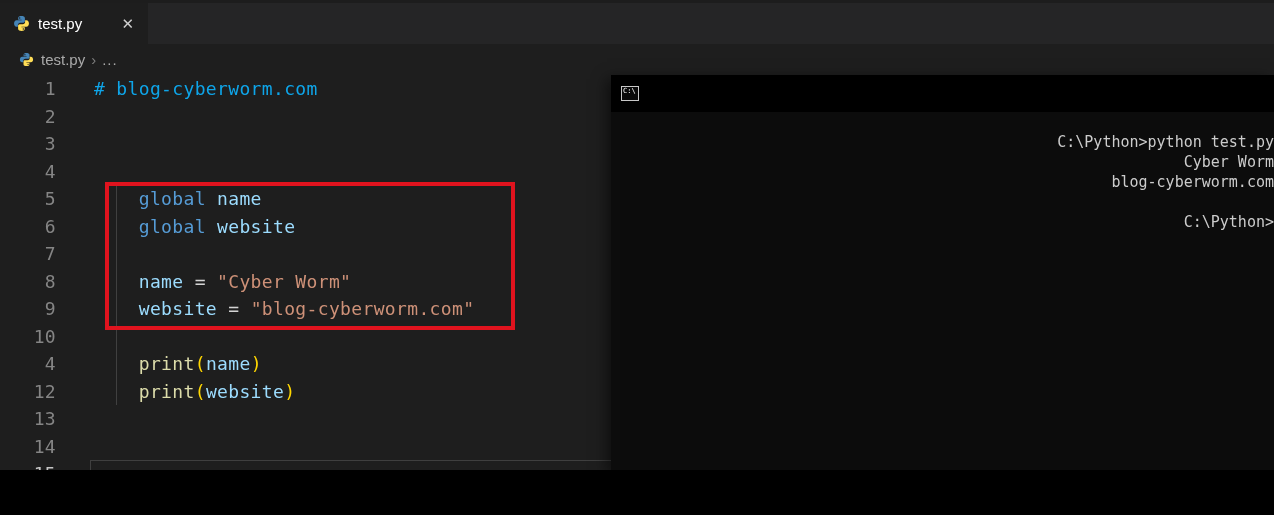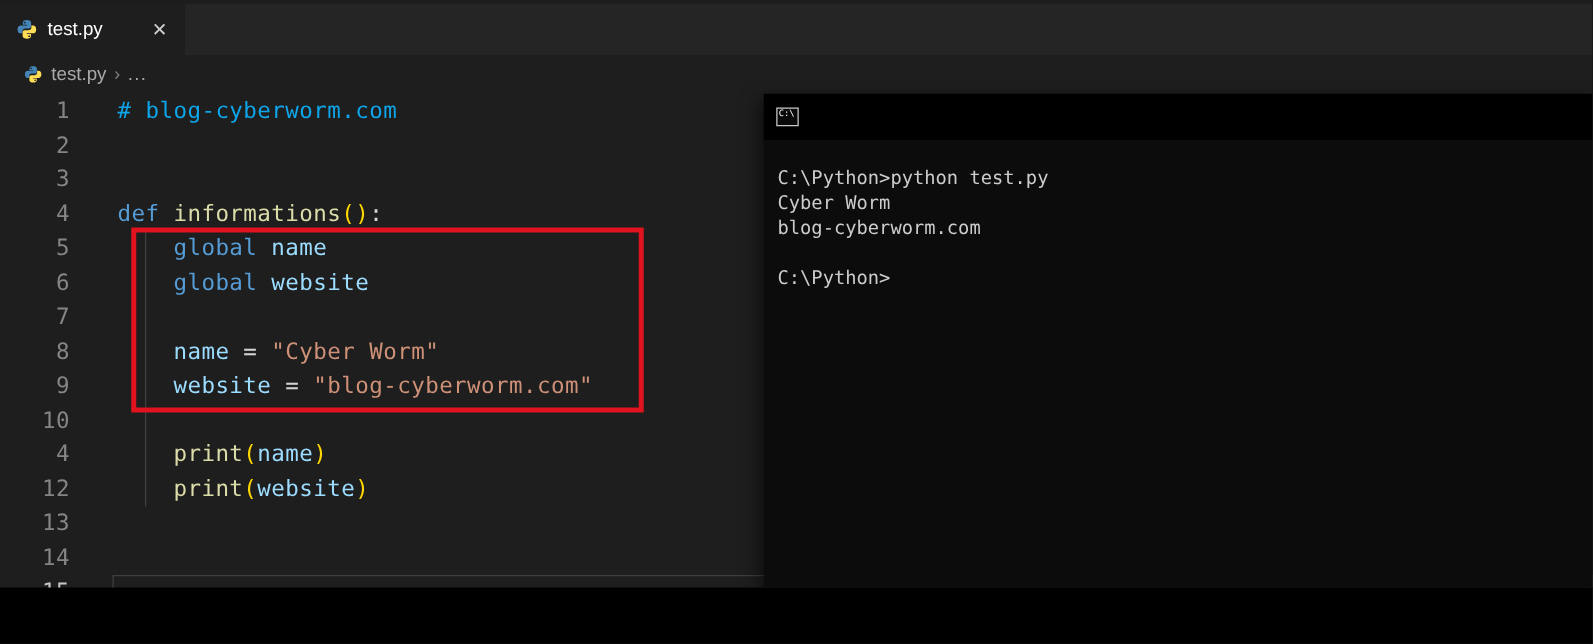--- a/index.html
+++ b/index.html
@@ -47,21 +47,21 @@
   .cmd-title { height:37px; background:#000000; display:flex; align-items:center;
                padding:0 10px; color:#f0f0f0; font-size:15px; }
   .cmd-icon { width:18px; height:15px; border:1px solid #c8c8c8; background:#0a0a0a;
               margin-right:9px; flex:0 0 auto; position:relative; }
   .cmd-icon .cmd-icon-bar { height:3px; background:#c8c8c8; }
   .cmd-icon .cmd-icon-txt { display:block; color:#ffffff; font-size:7px; line-height:9px;
               font-family:"DejaVu Sans Mono",monospace; padding-left:1px; }
   .cmd-body { position:absolute; top:37px; left:0; right:0; bottom:0; background:#0c0c0c;
               padding:20px 0 0 11px;
               font-family:"DejaVu Sans Mono","Liberation Mono",monospace;
-              font-size:15px; color:#cccccc; }
+              font-size:15px; color:#cccccc;text-align:right; }
   .cmd-line { height:20px; line-height:20px; white-space:pre; }
 </style>
 </head>
 <body>
 
 <div class="app">
 
   <div class="tabbar">
     <div class="tab">
       <svg class="pyicon" viewBox="0 0 16 16">
@@ -83,21 +83,21 @@
     <span class="bc-more">...</span>
   </div>
 
   <div class="editor">
     <div class="indent-guide"></div>
     <div class="current-line"></div>
     <div id="editor-lines">
         <div class="line"><div class="lnum">1</div><div class="lcode"><span style="color: #0ea5e9;"># blog-cyberworm.com</span></div></div>
         <div class="line"><div class="lnum">2</div><div class="lcode"></div></div>
         <div class="line"><div class="lnum">3</div><div class="lcode"></div></div>
-        <div class="line"><div class="lnum">4</div><div class="lcode"><span style="color: rgb(86, 156, 214);">def</span><span style="color: rgb(212, 212, 212);"> </span><span style="color: rgb(220, 220, 170);">informations</span><span style="color: rgb(255, 215, 0);">()</span><span style="color: rgb(212, 212, 212);">:</span></div></div>
+        <div class="line"><div class="lnum">4</div></div>
         <div class="line"><div class="lnum">5</div><div class="lcode"><span style="color: rgb(212, 212, 212);">    </span><span style="color: rgb(86, 156, 214);">global</span><span style="color: rgb(212, 212, 212);"> </span><span style="color: rgb(156, 220, 254);">name</span></div></div>
         <div class="line"><div class="lnum">6</div><div class="lcode"><span style="color: rgb(212, 212, 212);">    </span><span style="color: rgb(86, 156, 214);">global</span><span style="color: rgb(212, 212, 212);"> </span><span style="color: rgb(156, 220, 254);">website</span></div></div>
         <div class="line"><div class="lnum">7</div><div class="lcode"></div></div>
         <div class="line"><div class="lnum">8</div><div class="lcode"><span style="color: rgb(212, 212, 212);">    </span><span style="color: rgb(156, 220, 254);">name</span><span style="color: rgb(212, 212, 212);"> = </span><span style="color: rgb(206, 145, 120);">"Cyber Worm"</span></div></div>
         <div class="line"><div class="lnum">9</div><div class="lcode"><span style="color: rgb(212, 212, 212);">    </span><span style="color: rgb(156, 220, 254);">website</span><span style="color: rgb(212, 212, 212);"> = </span><span style="color: rgb(206, 145, 120);">"blog-cyberworm.com"</span></div></div>
         <div class="line"><div class="lnum">10</div><div class="lcode"></div></div>
         <div class="line"><div class="lnum">4</div><div class="lcode"><span style="color: rgb(212, 212, 212);">    </span><span style="color: rgb(220, 220, 170);">print</span><span style="color: rgb(255, 215, 0);">(</span><span style="color: rgb(156, 220, 254);">name</span><span style="color: rgb(255, 215, 0);">)</span></div></div>
         <div class="line"><div class="lnum">12</div><div class="lcode"><span style="color: rgb(212, 212, 212);">    </span><span style="color: rgb(220, 220, 170);">print</span><span style="color: rgb(255, 215, 0);">(</span><span style="color: rgb(156, 220, 254);">website</span><span style="color: rgb(255, 215, 0);">)</span></div></div>
         <div class="line"><div class="lnum">13</div><div class="lcode"></div></div>
         <div class="line"><div class="lnum">14</div></div>

